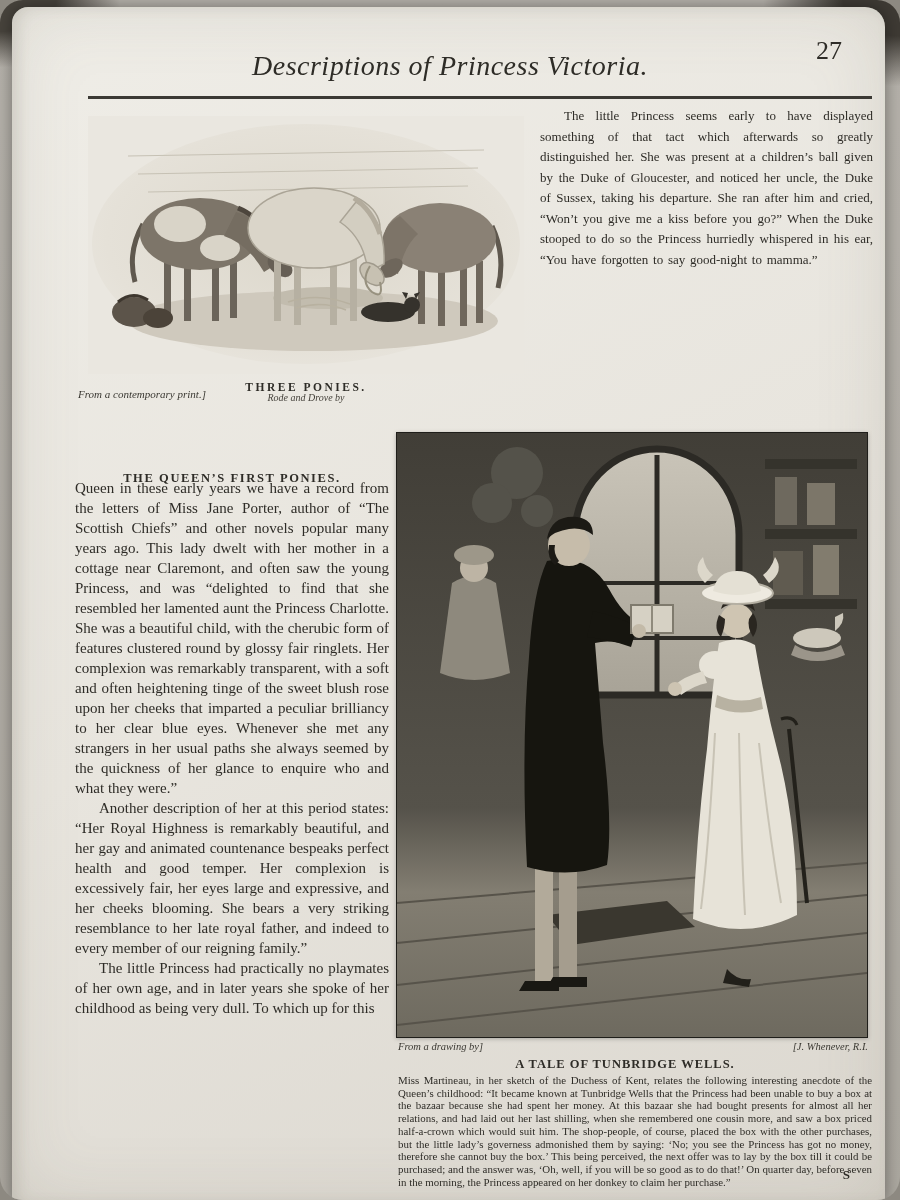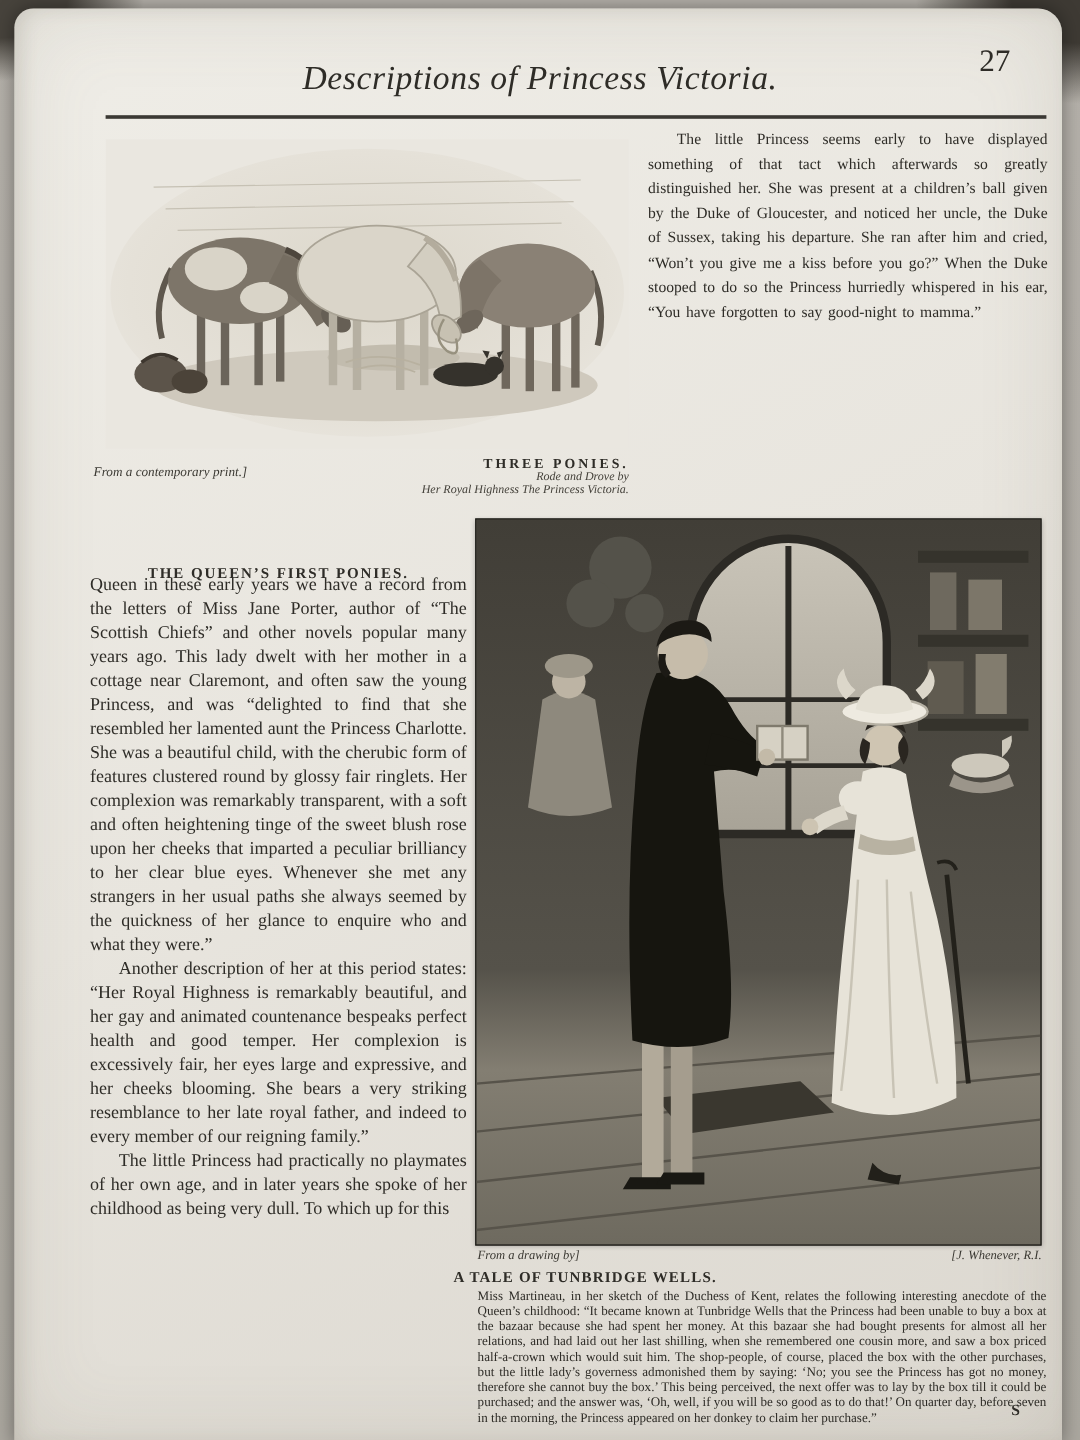--- a/index.html
+++ b/index.html
@@ -2,51 +2,51 @@
 <html><head>
 <meta charset="utf-8">
 <style>
   html,body{margin:0;padding:0;background:#8d8981;}
   .photo{
     position:relative;width:900px;height:1200px;overflow:hidden;
     background:
       radial-gradient(ellipse 160px 90px at 0 0, #47433c 35%, rgba(71,67,60,0) 75%),
       radial-gradient(ellipse 190px 120px at 100% 0, #3e3a34 30%, rgba(62,58,52,0) 72%),
       linear-gradient(#b5b1aa,#aba79f);
-    font-family:"Liberation Serif", serif;color:#2e2c27;
+    font-family:"Liberation Serif", serif;color:#2e2c27;border-radius:23px;
   }
   .page{
     position:absolute;left:12px;top:7px;right:15px;bottom:-4px;
     background:linear-gradient(155deg,#efede7 0%,#e8e5de 50%,#dbd7cf 100%);
     border-radius:16px 20px 0 0;
     box-shadow:0 0 16px rgba(0,0,0,.38), inset 0 0 70px rgba(115,105,88,.16), inset 6px 0 14px rgba(90,82,70,.14);
   }
   .abs{position:absolute;}
   .header-title{left:0;right:0;top:50px;text-align:center;font-style:italic;font-size:28px;letter-spacing:.5px;}
   .page-number{right:58px;top:36px;font-size:26px;}
   .head-rule{left:88px;right:28px;top:96px;height:2.5px;background:#3b3934;}
 
   .fig-ponies{left:88px;top:116px;width:436px;height:258px;}
   .fig-ponies svg{width:100%;height:100%;display:block;}
   .ponies-credit{left:78px;top:388px;font-style:italic;font-size:11px;color:#3a3832;}
-  .ponies-cap{left:88px;top:381px;width:436px;text-align:right;}
+  .ponies-cap{left:88px;top:381px;width:436px;text-align:center;}
   .ponies-cap .cap-title{font-size:11.5px;font-weight:700;letter-spacing:2.5px;}
   .ponies-cap .cap-sub{font-size:10px;font-style:italic;line-height:10.5px;color:#45423b;}
 
   .section-heading{left:75px;top:447px;width:314px;text-align:center;font-size:12.5px;letter-spacing:1.6px;font-weight:700;margin-top:24px;}
 
   .col-left{left:75px;top:478px;width:314px;font-size:15px;line-height:20px;text-align:justify;}
   .col-right{left:540px;top:106px;width:333px;font-size:13px;line-height:20.5px;text-align:justify;word-spacing:1.5px;}
   .col p{margin:0;}
   .col p.indent{text-indent:24px;}
 
   .fig-tale{left:396px;top:432px;width:470px;height:604px;border:1.5px solid #1f1e1a;background:#46433c;box-shadow:0 1px 4px rgba(0,0,0,.25);}
   .fig-tale svg{width:100%;height:100%;display:block;}
   .tale-credits{left:398px;top:1041px;width:470px;display:flex;justify-content:space-between;font-style:italic;font-size:10.5px;color:#3a3832;text-align:center;}
-  .tale-title{left:378px;top:1057px;width:470px;text-align:left;font-size:12.5px;font-weight:700;letter-spacing:1px;}
+  .tale-title{left:390px;top:1057px;width:470px;text-align:center;font-size:12.5px;font-weight:700;letter-spacing:1px;}
   .tale-body{left:398px;top:1074px;width:474px;font-size:10.9px;line-height:12.7px;text-align:justify;}
   .signature{right:50px;top:1167px;font-size:13px;font-weight:700;}
 </style>
 </head>
 <body>
 
 <div class="photo">
   <div class="page"></div>
 
   <div class="abs header-title">Descriptions of Princess Victoria.</div>
@@ -124,21 +124,20 @@
         <ellipse cx="46" cy="196" rx="22" ry="15" fill="#5c544a"></ellipse>
         <ellipse cx="70" cy="202" rx="15" ry="10" fill="#4b4339"></ellipse>
         <path d="M30,186 q14,-12 30,-2" fill="none" stroke="#3e372f" stroke-width="3"></path>
       </g>
     </svg>
   </div>
   <div class="abs ponies-credit">From a contemporary print.]</div>
   <div class="abs ponies-cap">
     <div class="cap-title">THREE PONIES.</div>
     <div class="cap-sub">Rode and Drove by</div>
-    <div class="cap-sub">Her Royal Highness The Princess Victoria.</div>
   </div>
 
   <div class="abs section-heading">THE QUEEN’S FIRST PONIES.</div>
 
   <div class="abs col col-left">
     <p>Queen in these early years we have a record from the letters of Miss Jane Porter, author of “The Scottish Chiefs” and other novels popular many years ago. This lady dwelt with her mother in a cottage near Claremont, and often saw the young Princess, and was “delighted to find that she resembled her lamented aunt the Princess Charlotte. She was a beautiful child, with the cherubic form of features clustered round by glossy fair ringlets. Her complexion was remarkably transparent, with a soft and often heightening tinge of the sweet blush rose upon her cheeks that imparted a peculiar brilliancy to her clear blue eyes. Whenever she met any strangers in her usual paths she always seemed by the quickness of her glance to enquire who and what they were.”</p>
     <p class="indent">Another description of her at this period states: “Her Royal Highness is remarkably beautiful, and her gay and animated countenance bespeaks perfect health and good temper. Her complexion is excessively fair, her eyes large and expressive, and her cheeks blooming. She bears a very striking resemblance to her late royal father, and indeed to every member of our reigning family.”</p>
     <p class="indent">The little Princess had practically no playmates of her own age, and in later years she spoke of her childhood as being very dull. To which up for this</p>
   </div>
 

